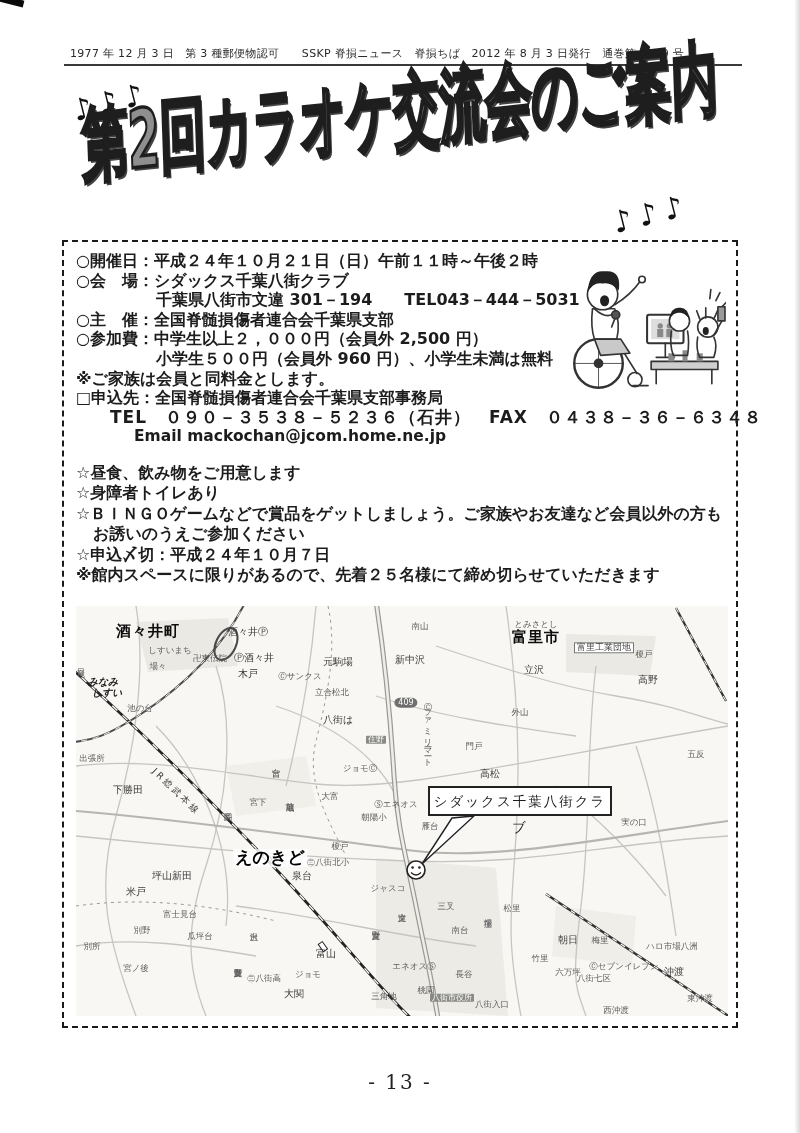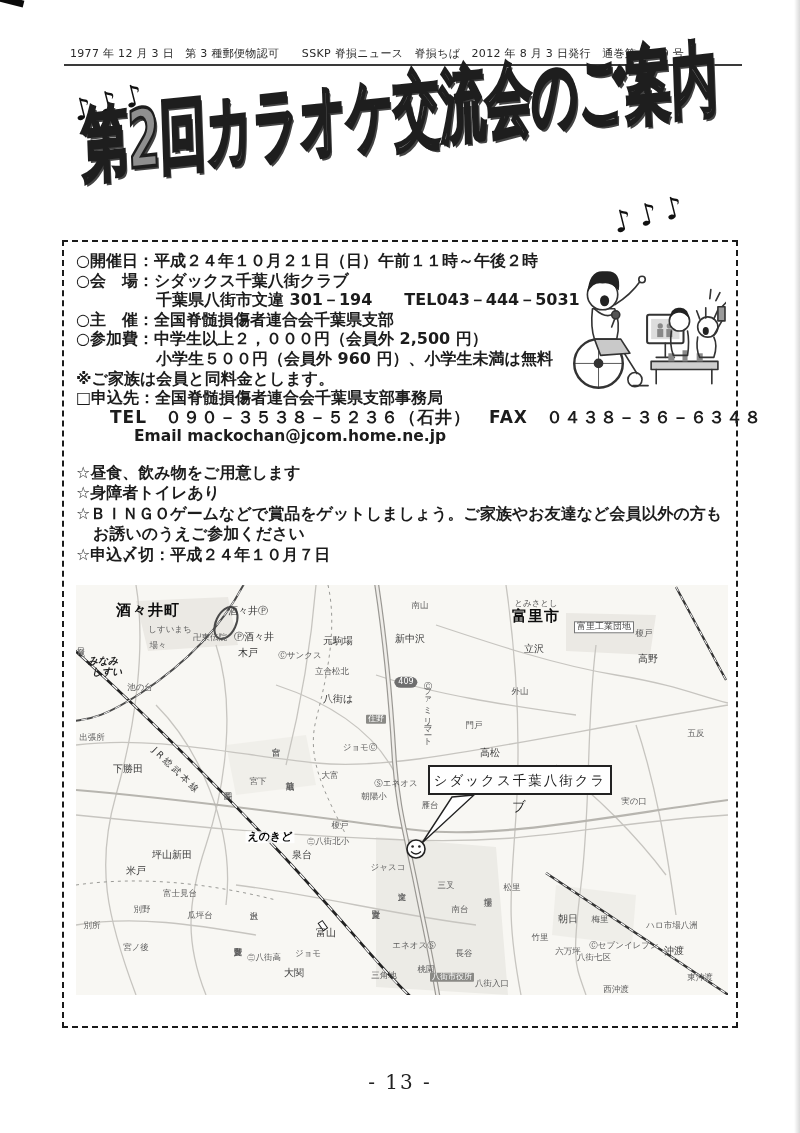--- a/index.html
+++ b/index.html
@@ -43,21 +43,21 @@
   .map-labels{position:absolute;inset:0;z-index:2;}
   .map-label{position:absolute;transform:translate(-50%,-50%);white-space:nowrap;
         font-size:10px;line-height:1.05;color:#3a3a3a;}
   .map-label.big{font-size:15px;font-weight:bold;color:#0d0d0d;letter-spacing:1px;}
   .map-label.sm{font-size:8.5px;color:#5c5c5c;}
   .map-label.bi{font-size:10px;font-weight:bold;font-style:italic;color:#222;}
   .map-label.v{writing-mode:vertical-rl;}
   .map-label.tag{font-size:8px;background:#8a8a86;color:#fff;padding:0 2px;border-radius:1px;}
   .map-label.bx{font-size:9px;border:1px solid #777;background:#fff;padding:0 2px;color:#444;}
   .map-label.sh{font-size:8px;background:#6f6f6f;color:#fff;border-radius:7px/6px;padding:1px 4px;}
-  .map-label.st{font-size:11px;font-weight:bold;color:#000;background:rgba(255,255,255,.85);padding:0 2px;text-align:center;}
+  .map-label.st{font-size:17px;font-weight:bold;color:#000;background:rgba(255,255,255,.85);padding:0 2px;text-align:center;}
   .map-label.rl{font-size:9px;letter-spacing:3px;color:#333;transform:translate(-50%,-50%) rotate(44deg);}
   .callout{position:absolute;left:352px;top:180px;width:184px;height:30px;z-index:3;
         background:#fff;border:2px solid #222;box-sizing:border-box;text-align:center;
         line-height:26px;font-size:13.5px;letter-spacing:2px;font-weight:500;}
   
   .footer{position:absolute;left:0;top:1070px;width:100%;text-align:center;
         font-family:"DejaVu Serif",serif;font-size:20px;color:#222;letter-spacing:2px;}
 </style>
 </head>
 <body>
@@ -139,20 +139,21 @@
         <rect x="162" y="50" width="7" height="14" fill="#9a9a9a"></rect>
         <path d="M142,80 Q140,92 144,100 L158,100 Q162,88 158,80"></path>
       </svg>
     </div>
 
     <div class="notes-list" id="notes-list">
         <div class="note">☆昼食、飲み物をご用意します</div>
         <div class="note">☆身障者トイレあり</div>
         <div class="note">☆ＢＩＮＧＯゲームなどで賞品をゲットしましょう。ご家族やお友達など会員以外の方もお誘いのうえご参加ください</div>
         <div class="note">☆申込〆切：平成２４年１０月７日</div>
+        <div class="note">※館内スペースに限りがあるので、先着２５名様にて締め切らせていただきます</div>
       </div>
 
     <div class="map">
       <svg viewBox="0 0 652 410" width="652" height="410">
         <rect x="0" y="0" width="652" height="410" fill="#f8f7f3"></rect>
 
         <polygon points="60,16 152,12 162,60 72,66" fill="#ebe9e4"></polygon>
         <polygon points="300,252 420,262 432,410 300,402" fill="#ecebe6"></polygon>
         <polygon points="490,28 580,30 574,70 490,66" fill="#ebe9e4"></polygon>
         <polygon points="150,160 230,150 240,200 160,210" fill="#f0efea"></polygon>

